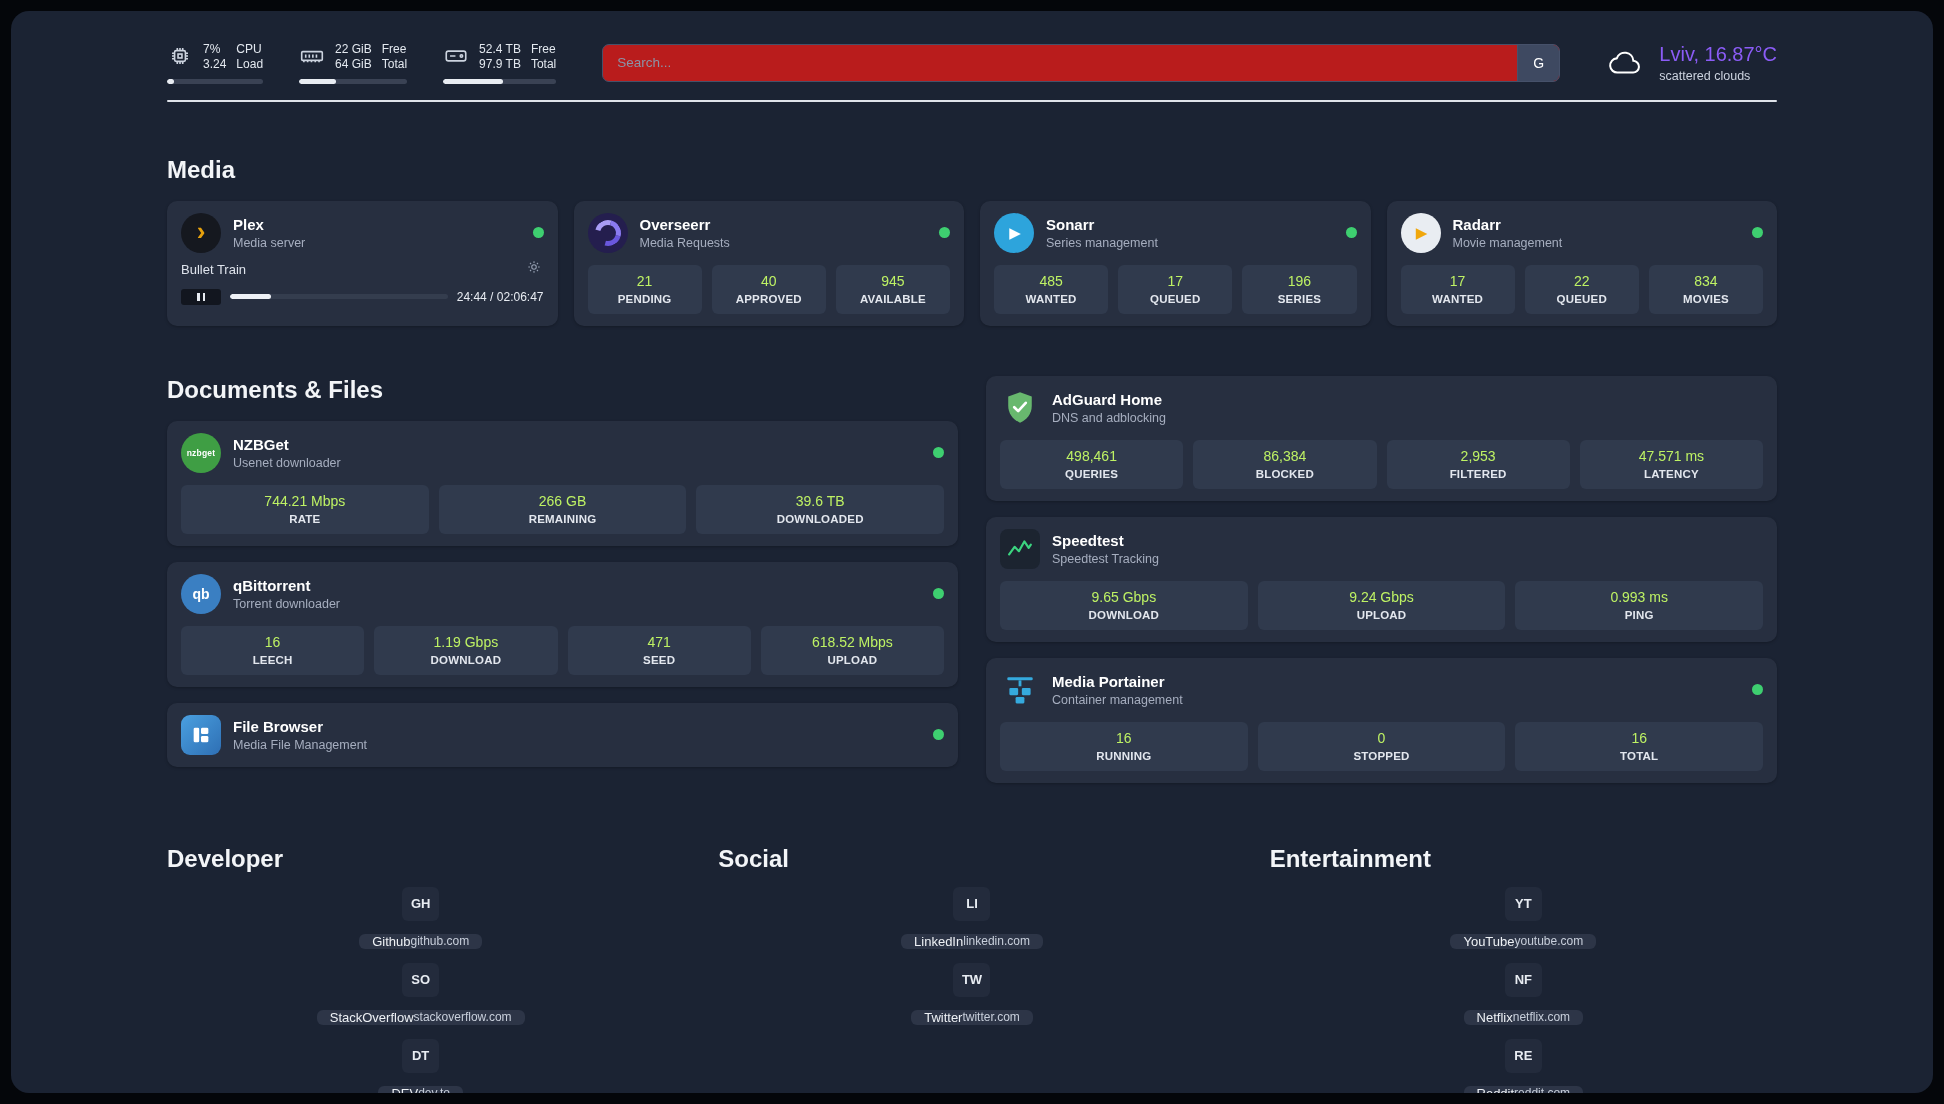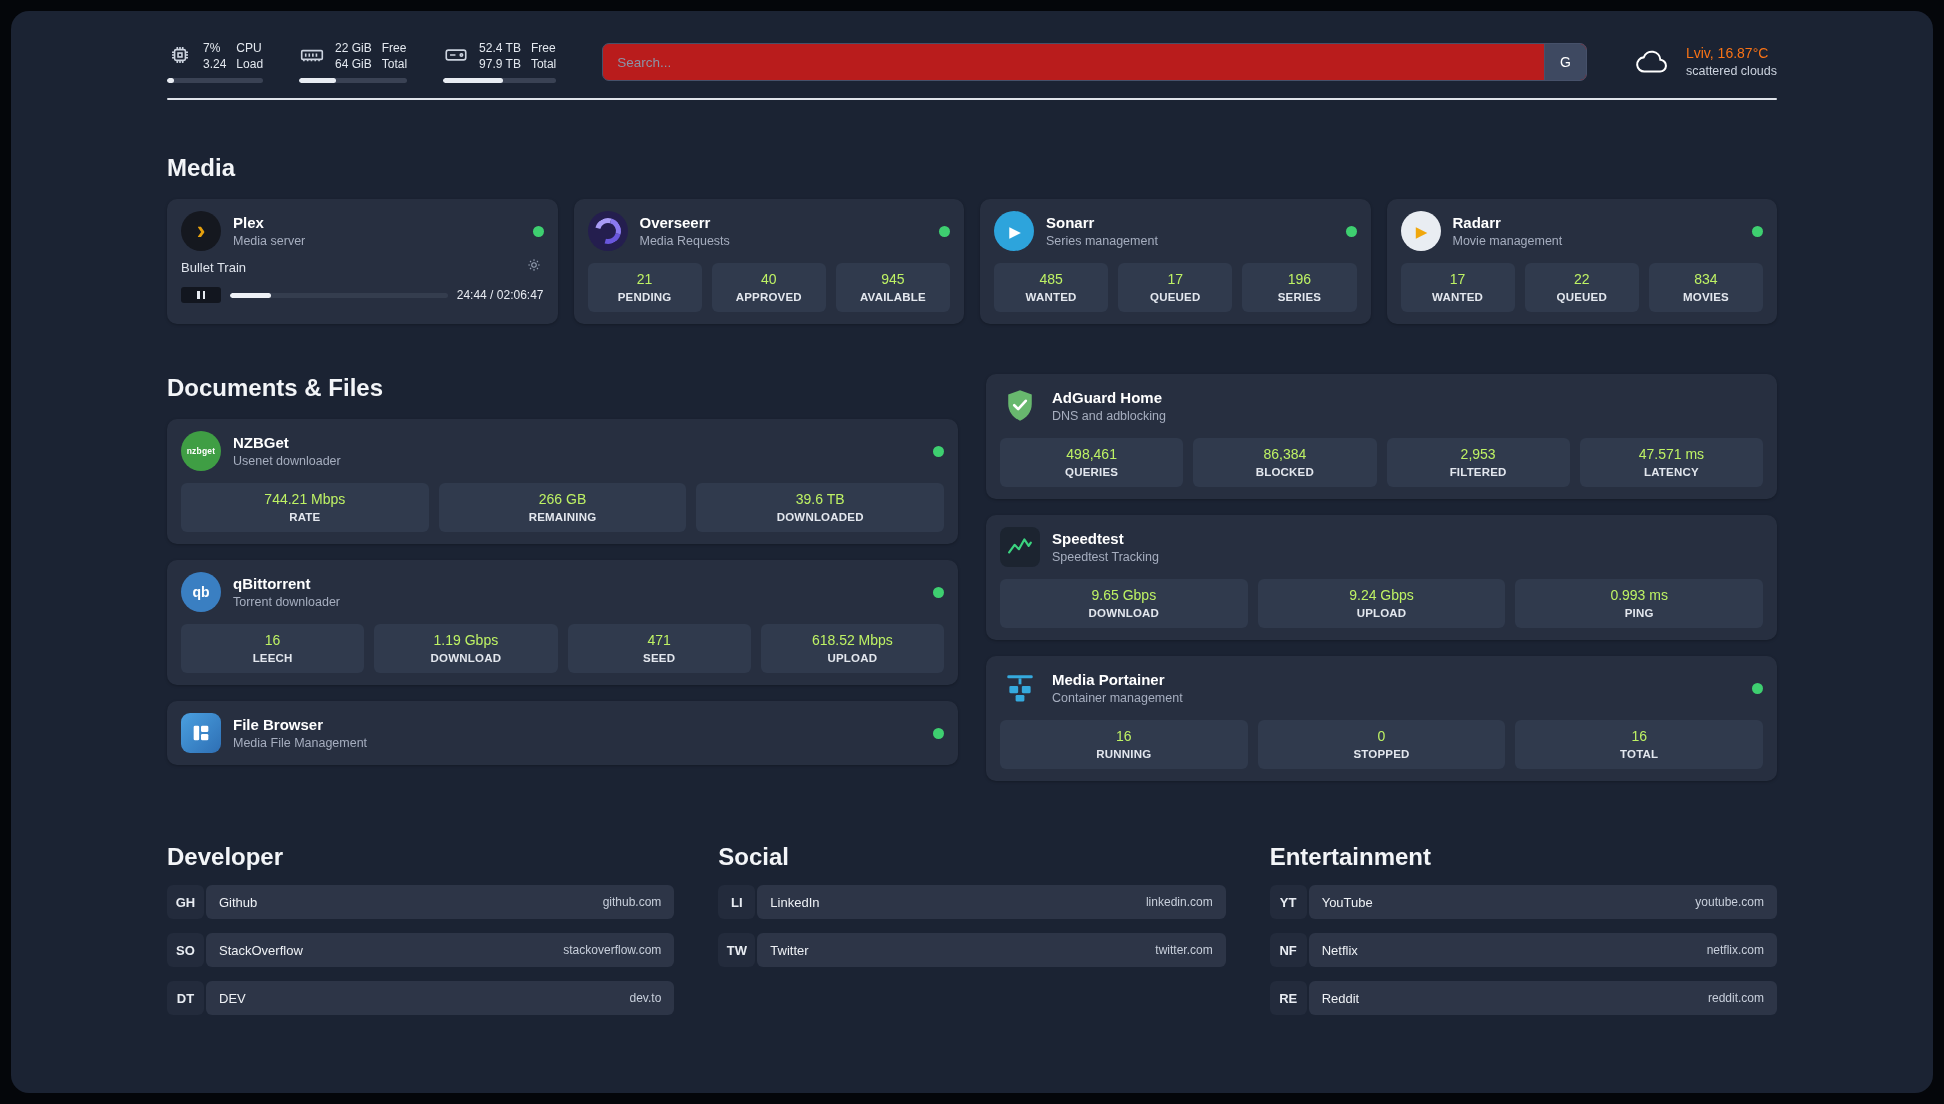--- a/index.html
+++ b/index.html
@@ -24,21 +24,21 @@
     background:#b91c1c; border:1px solid #46516a; border-radius:7px; overflow:hidden; }
   .search input { flex:1; background:transparent; border:none; outline:none; color:#dfe4ec;
     font-size:13.5px; padding:0 14px; font-family:"Liberation Sans",sans-serif; }
   .search input::placeholder { color:#8b93a6; }
   .search-engine { width:42px; background:#3e4961; border-left:1px solid #46516a; color:#fff;
     display:flex; align-items:center; justify-content:center; font-size:14px; cursor:pointer; }
 
   .weather { display:flex; align-items:center; gap:13px; }
   .weather svg { width:40px; height:30px; stroke:#fff; fill:none; stroke-width:1.5; }
   .weather-text { display:flex; flex-direction:column; line-height:1.35; }
-  .weather-loc { font-size:14px; color:#f97316; }
+  .weather-loc { font-size:20px; color:#8b5cf6; }
   .weather-cond { font-size:12.5px; color:#ccd3df; }
 
   .divider { margin-top:15px; height:2px; background:#dfe3ea; border-radius:1px; }
 
   
   .section-title { font-size:24px; font-weight:600; color:#f3f5f8; }
   .media-title { margin:54px 0 17px; }
   .media-grid { display:grid; grid-template-columns:repeat(4,1fr); gap:16px; }
 
   .card { background:#272f40; border-radius:10px; padding:12px 14px; box-shadow:0 1px 3px rgba(0,0,0,.25); }
@@ -69,21 +69,21 @@
   .progress-fill { height:100%; background:#eef1f6; border-radius:3px; }
   .play-time { font-size:12px; color:#e8ecf2; white-space:nowrap; }
 
   .two-col { display:grid; grid-template-columns:1fr 1fr; gap:28px; margin-top:50px; }
   .col-title { margin:0 0 17px; }
   .col .card + .card { margin-top:16px; }
 
   
   .bookmarks { display:grid; grid-template-columns:1fr 1fr 1fr; gap:0 44px; margin-top:62px; }
   .bm-title { margin:0 0 6px; }
-  .bm-row { display:flex; align-items:flex-start; gap:2px; margin-top:14px; cursor:pointer; }
+  .bm-row { display:flex; align-items:center; gap:13px; margin-top:14px; cursor:pointer;flex-direction:column; }
   .bm-abbr { width:37px; height:34px; background:#232b3c; border-radius:6px; flex:none;
     display:flex; align-items:center; justify-content:center; font-size:13px; font-weight:600; color:#e8ecf2; }
   .bm-bar { flex:1; height:34px; background:#2d3547; border-radius:6px;
     display:flex; align-items:center; justify-content:space-between; padding:0 13px; }
   .bm-name { font-size:13px; color:#eef1f5; }
   .bm-url { font-size:12px; color:#c8cfdb; }
 
   
   .plex-icon { background:#15181f; }
   .plex-icon span { color:#e5a00d; font-size:26px; font-weight:700; line-height:1; margin-top:-3px; }

